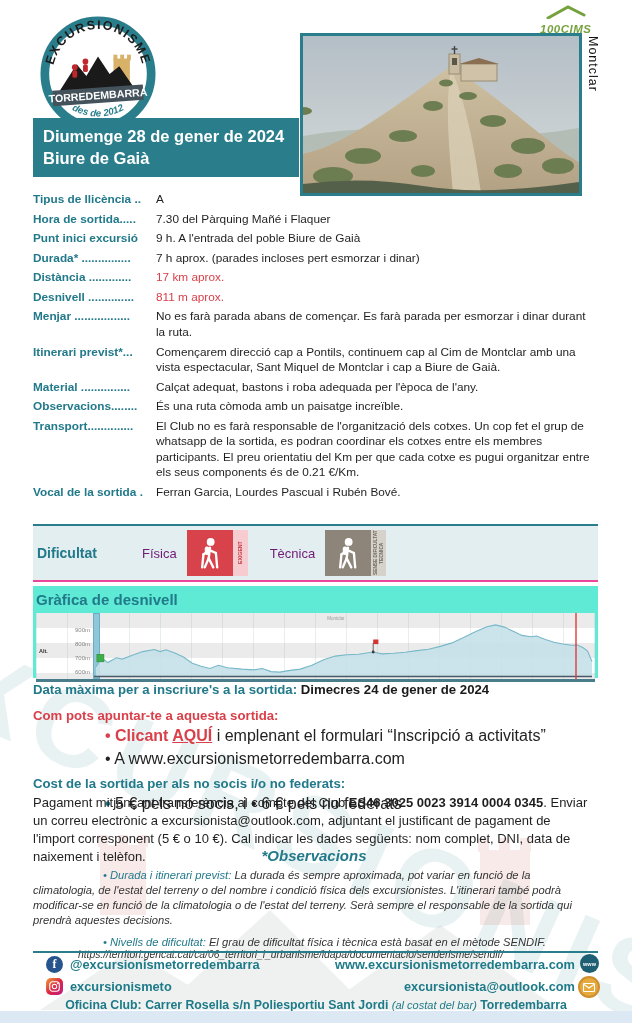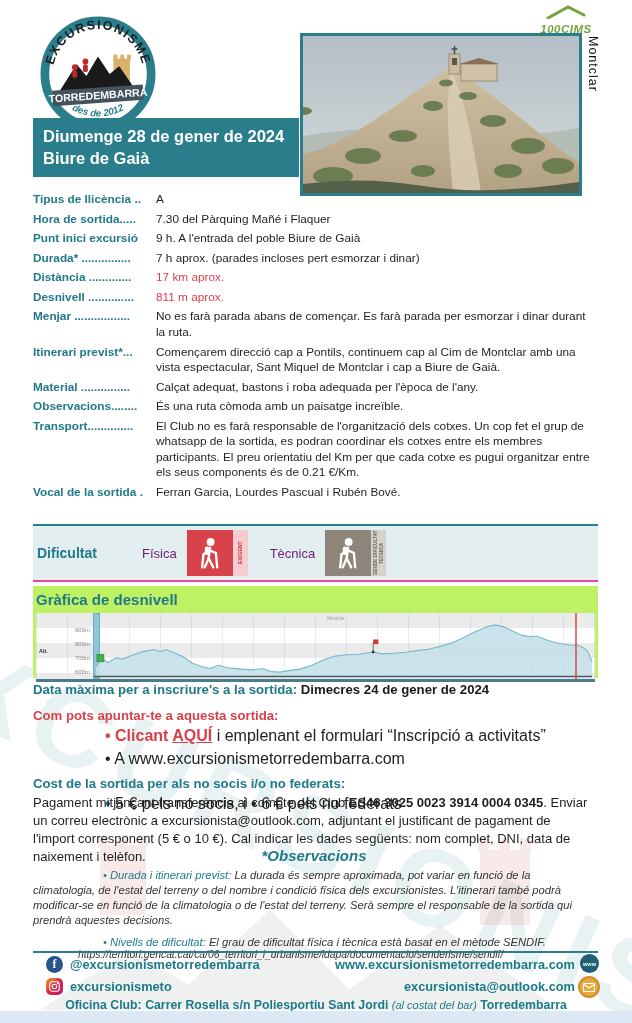--- a/index.html
+++ b/index.html
@@ -10,21 +10,21 @@
   .wm-text{position:absolute;z-index:0;left:-90px;top:585px;font-size:110px;font-weight:bold;
            letter-spacing:10px;color:rgba(43,126,141,0.10);transform:rotate(24deg);
            transform-origin:left top;white-space:nowrap;}
   .wm-shapes{position:absolute;z-index:0;left:40px;top:790px;opacity:0.10;}
   
   .badge{left:40px;top:16px;width:116px;height:116px;}
   .title-band{left:33px;top:118px;width:266px;height:59px;background:#2a7e8c;color:#fff;
               box-sizing:border-box;padding:7px 10px;}
   .title-band div{font-size:16.5px;font-weight:bold;line-height:1.35;}
   .photo{left:300px;top:33px;width:282px;height:163px;border:3px solid #2a7e8c;box-sizing:border-box;}
-  .cims{left:540px;top:5px;width:52px;height:28px;text-align:center;}
+  .cims{left:540px;top:5px;width:52px;height:28px;text-align:left;}
   .cims .swoosh{display:block;margin:0 auto;}
   .cims .txt{font-size:11.5px;font-weight:bold;font-style:italic;color:#76a23e;letter-spacing:0.5px;}
   .montclar{left:586px;top:36px;writing-mode:vertical-rl;font-size:12.5px;color:#111;letter-spacing:1px;}
   
   .fields{left:33px;top:192px;width:562px;}
   .frow{display:flex;margin-bottom:4px;}
   .flabel{flex:0 0 123px;color:#21798a;font-weight:bold;font-size:11.8px;white-space:nowrap;line-height:1.32;}
   .fvalue{flex:1;font-size:11.8px;line-height:1.32;color:#1f1f1f;}
   .fvalue.red{color:#d9404a;}
   
@@ -35,21 +35,21 @@
   .diff-label{font-size:13px;font-weight:normal;color:#701a75;margin-right:10px;}
   .picto{display:flex;height:46px;margin-right:22px;}
   .picto .sq{width:46px;height:46px;display:flex;align-items:center;justify-content:center;}
   .sq.red{background:#d8424a;}
   .sq.gray{background:#8d857a;}
   .strip{width:15px;height:46px;writing-mode:vertical-rl;transform:rotate(180deg);
          font-weight:bold;line-height:1.15;display:flex;align-items:center;justify-content:center;text-align:center;}
   .strip.pink{background:#f6ccd0;color:#c23b42;font-size:5.2px;}
   .strip.ltgray{background:#d6d2cb;color:#6f6a60;font-size:4.8px;}
   
-  .chart-section{left:33px;top:586px;width:565px;height:92px;background:#bef264;}
+  .chart-section{left:33px;top:586px;width:565px;height:92px;background:#5eead4;}
   .chart-heading{font-size:15px;font-weight:bold;color:#21798a;padding:5px 0 0 3px;}
   .chart-panel{position:absolute;left:3px;top:27px;width:559px;height:66px;
      background:
        repeating-linear-gradient(to right, rgba(150,175,185,0.22) 0 1px, transparent 1px 31px),
        repeating-linear-gradient(to bottom,#ebebeb 0 15px,#ffffff 15px 30px);
      border-bottom:3px solid #4a7d8c;box-sizing:content-box;}
   .ytick{position:absolute;left:28px;width:26px;text-align:right;font-size:6px;color:#888;}
   .vbar{position:absolute;left:57px;top:0;width:7px;height:66px;background:#8fc6d8;border:1px solid #6aaec4;box-sizing:border-box;}
   .alt-label{position:absolute;left:6px;top:62px;font-size:5.5px;font-weight:bold;color:#333;}
   

